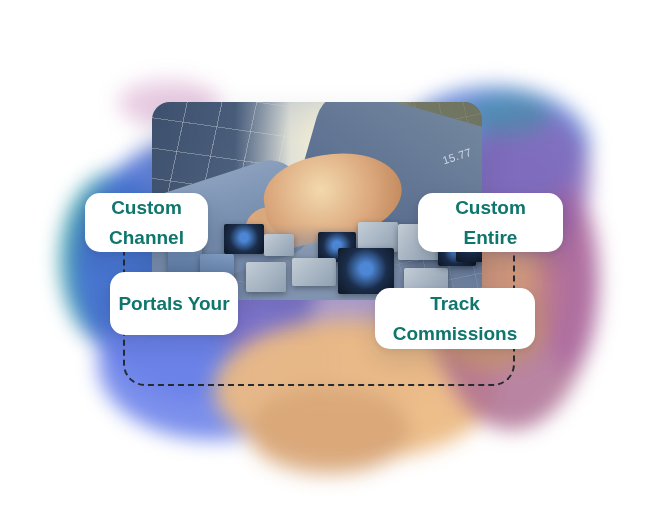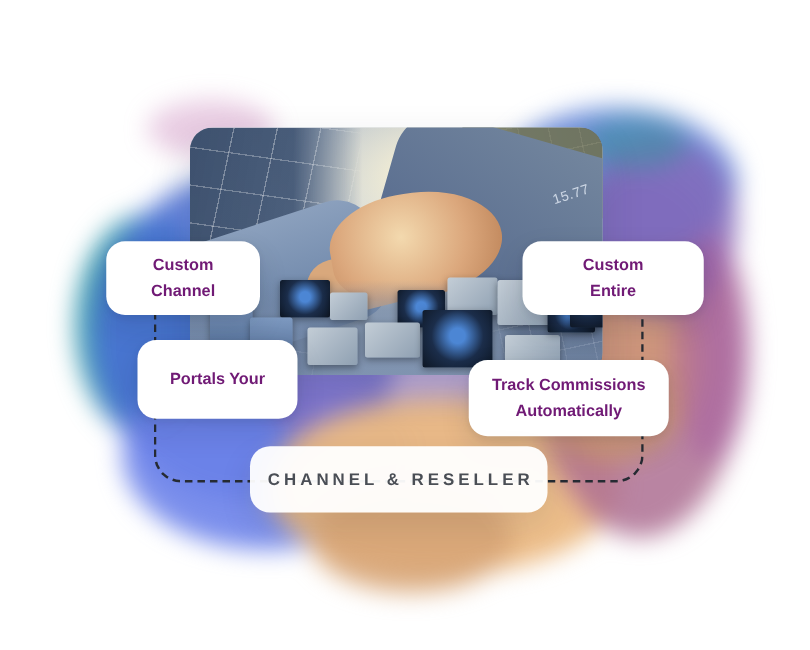--- a/index.html
+++ b/index.html
@@ -90,21 +90,21 @@
   }
   .tile{position:absolute;box-shadow:0 2px 6px rgba(0,0,0,.35);border-radius:2px;}
   .tile.d{background:radial-gradient(circle at 50% 45%,#4c86d4 0%,#4c86d4 16%,#1b2d4a 55%,#0e1724 100%);}
   .tile.g{background:linear-gradient(135deg,#c3cdd6,#8fa0b2);}
   .tile.b{background:linear-gradient(180deg,#7d99c0,#4f6a93);}
   
   .card{
     position:absolute;z-index:3;background:#ffffff;border-radius:15px;
     display:flex;flex-direction:column;align-items:center;justify-content:center;
     box-shadow:0 10px 24px rgba(20,25,40,.12),0 2px 6px rgba(20,25,40,.07);
-    color:#701a75;font-size:13px;font-weight:bold;line-height:1.55;text-align:left;
+    color:#0f766e;font-size:19px;font-weight:bold;line-height:1.55;text-align:center;
   }
   #card-custom-pricing    {left:85px; top:193px;width:123px;height:59px;}
   #card-custom-portals    {left:418px;top:193px;width:145px;height:59px;}
   #card-manage-channel    {left:110px;top:272px;width:128px;height:63px;}
   #card-track-commissions {left:375px;top:288px;width:160px;height:61px;}
   
   #badge{
     position:absolute;left:200px;top:357px;width:238px;height:53px;z-index:3;
     background:rgba(255,255,255,.95);border-radius:16px;
     display:flex;align-items:center;justify-content:center;
@@ -170,20 +170,16 @@
   </div>
   <div class="card" id="card-custom-portals">
     <span>Custom</span>
     <span>Entire</span>
   </div>
   <div class="card" id="card-manage-channel">
     <span>Portals Your</span>
   </div>
   <div class="card" id="card-track-commissions">
     <span>Track Commissions</span>
-    <span>Automatically</span>
   </div>
 
-  <div id="badge">
-    <span>CHANNEL &amp; RESELLER</span>
-  </div>
 
 </div>
 
 </body></html>

